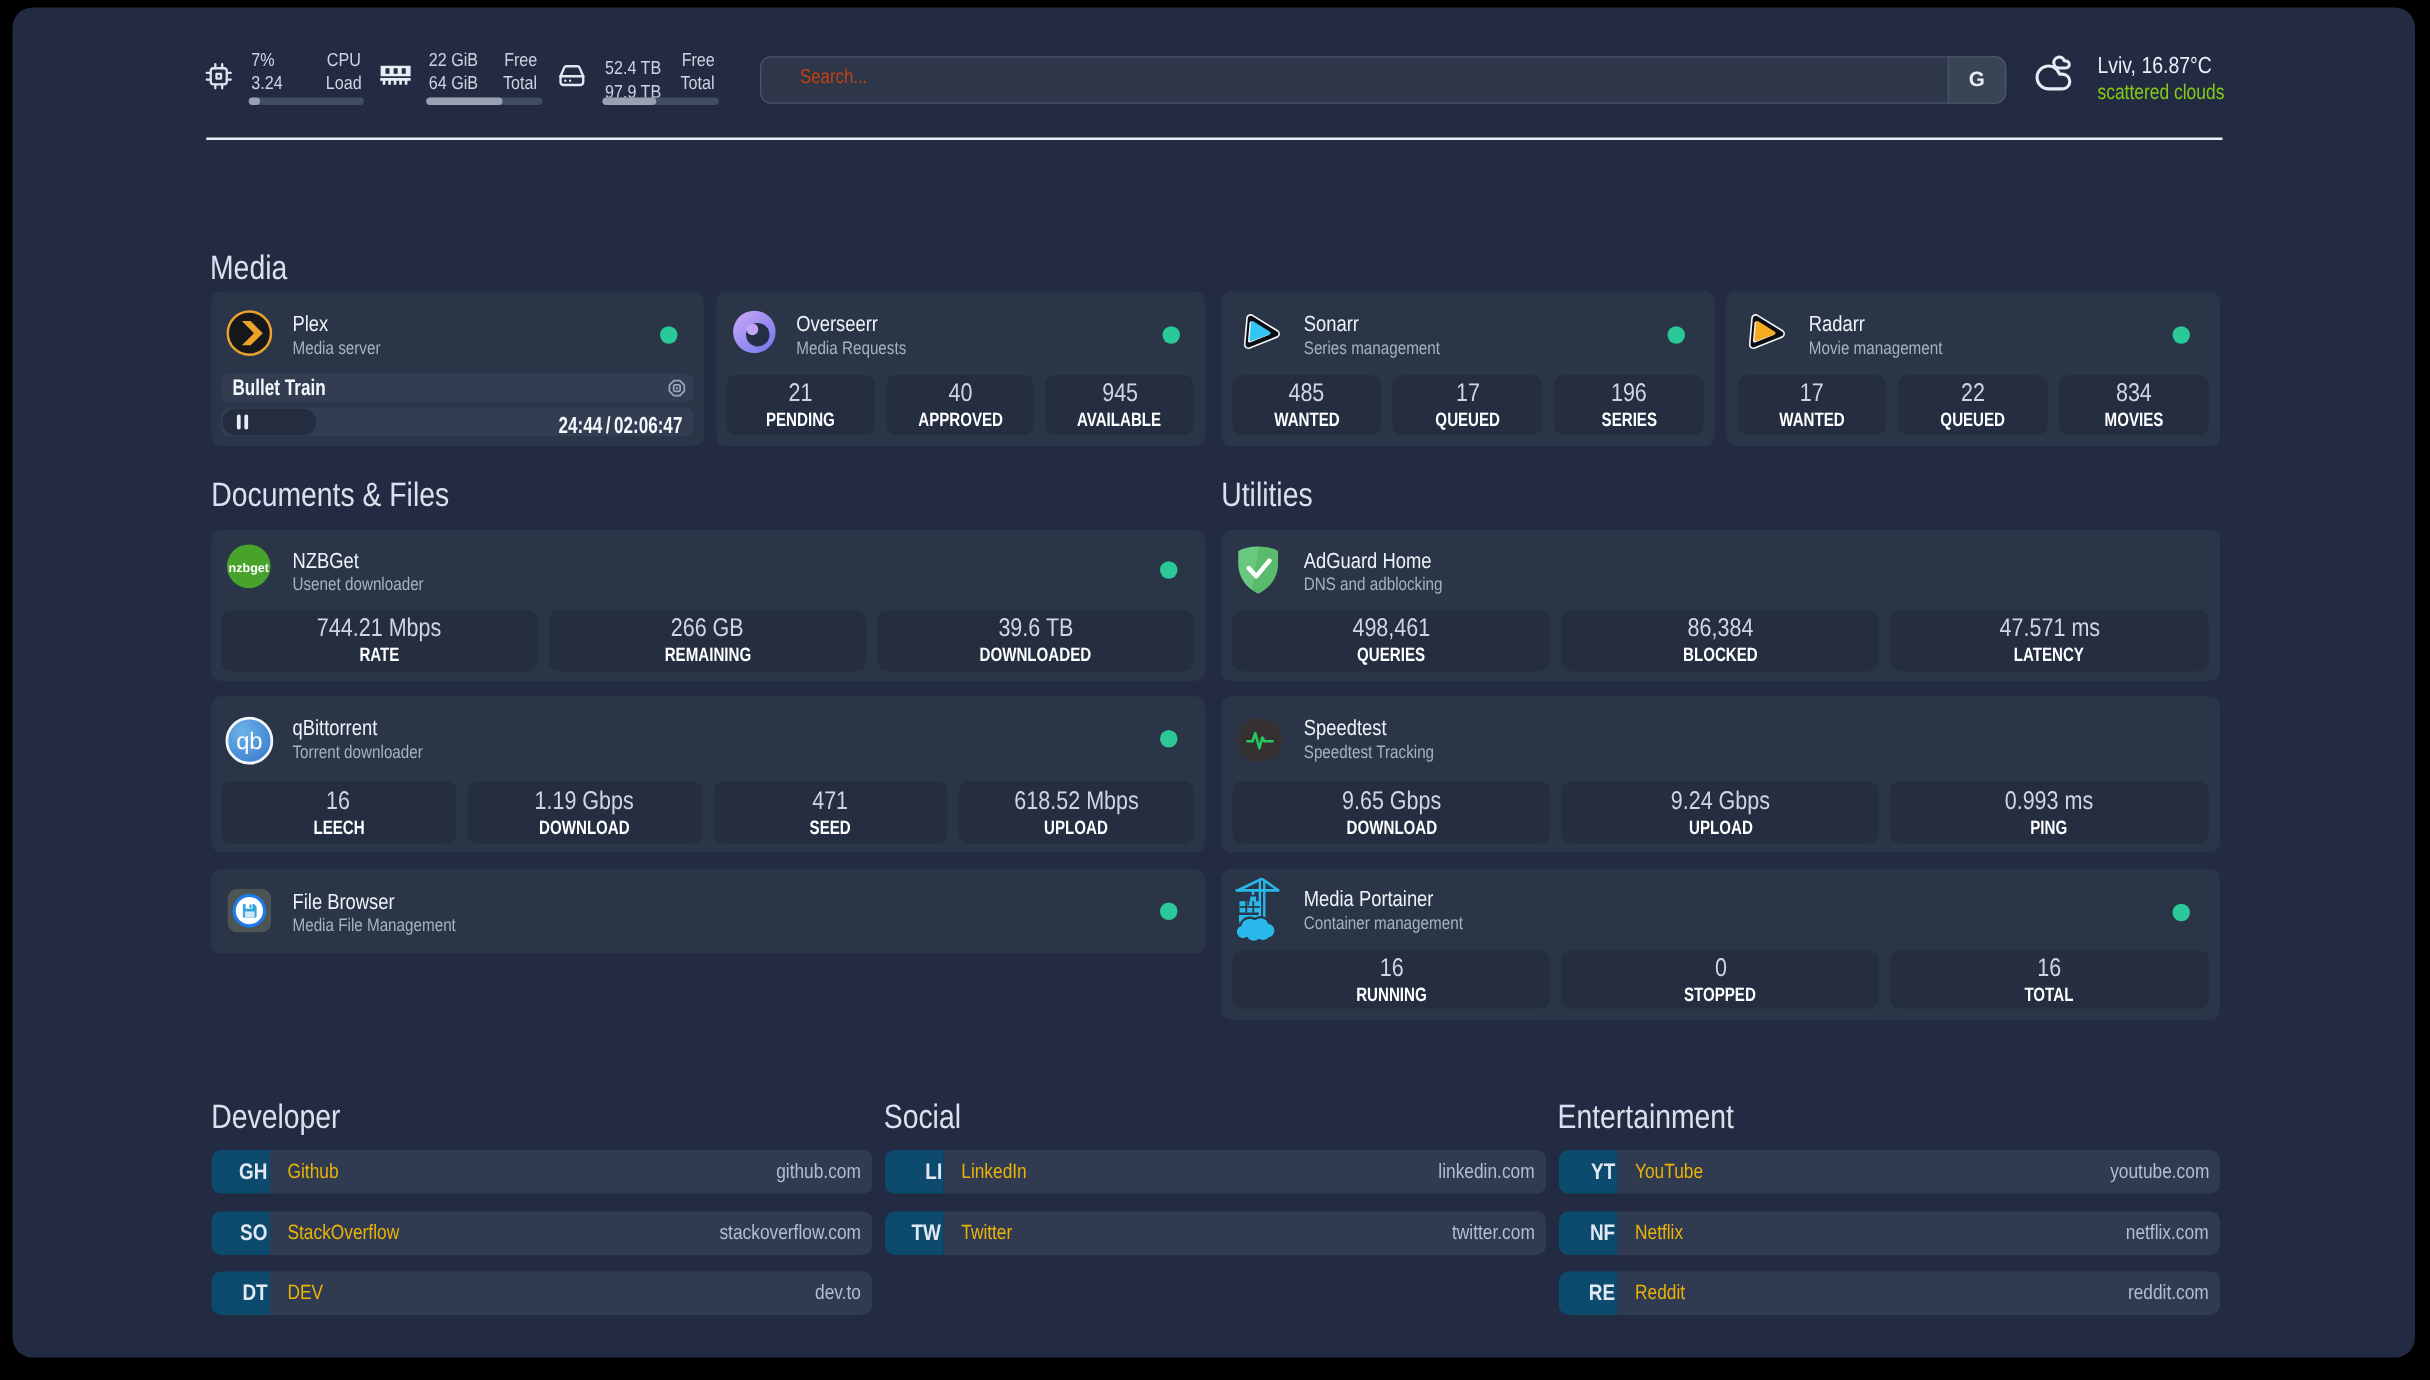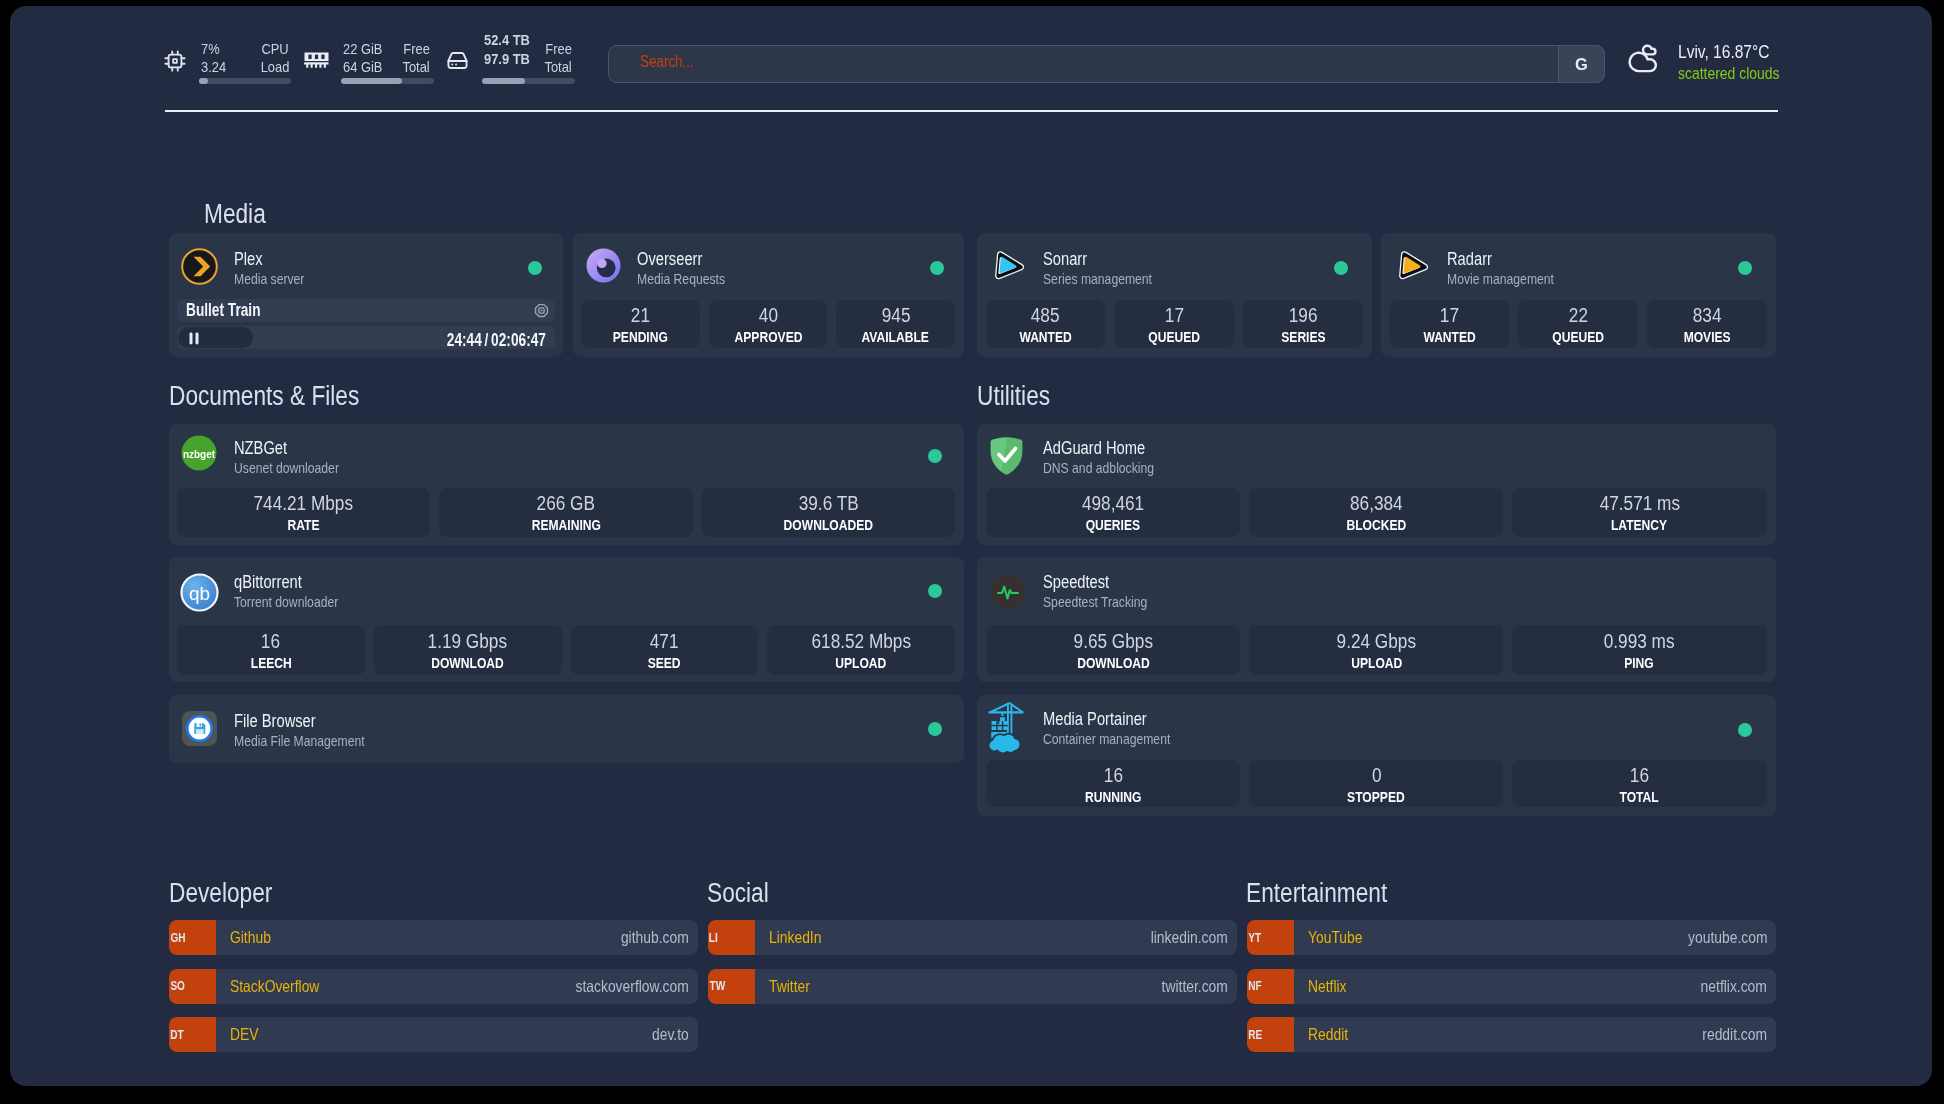--- a/index.html
+++ b/index.html
@@ -17,22 +17,22 @@
   .sub { font-size:14.5px; color:#a6b1c3; line-height:18px; }
   .dot { position:absolute; width:14px; height:14px; border-radius:50%; background:#2bc997; }
   .statrow { position:absolute; display:flex; gap:9px; }
   .stat { flex:1; background:#242e40; border-radius:8px; text-align:center;
           display:flex; flex-direction:column; justify-content:center; }
   .stat .num { font-size:20.5px; color:#d0d6e1; line-height:25px; }
   .stat .lbl { font-size:15.5px; color:#fdfeff; font-weight:700; line-height:19px; }
   .stat .num .sx, .stat .lbl .sx { transform-origin:50% 50%; }
   .stat .lbl .sx { transform:scaleX(0.78); }
   .bmrow { position:absolute; height:35px; border-radius:8px; overflow:hidden; display:flex; }
-  .bmab { width:47.5px; background:#c2410c; color:#e2e8f2; font-size:12px; font-weight:600;
-          display:flex; align-items:center; justify-content:flex-start; flex:none; }
+  .bmab { width:47.5px; background:#0c4a6e; color:#e2e8f2; font-size:18px; font-weight:600;
+          display:flex; align-items:center; justify-content:flex-end; flex:none; }
   .bmbar { flex:1; background:#303b51; display:flex; align-items:center; }
   .bmname { font-size:16.5px; color:#eab308; padding-left:14px; flex:1; }
   .bmurl { font-size:16.5px; color:#b2bdcd; padding-right:9px; }
   .tbv { position:absolute; font-size:15px; line-height:18.5px; color:#ccd4e1; }
   .tbr { text-align:right; }
   .tbv .sx { transform:scaleX(0.86); }
   .pbar { position:absolute; height:6px; border-radius:3px; background:#414c63; }
   .pfill { position:absolute; height:6px; border-radius:3px; background:#98a1b2; }
 </style>
 </head>
@@ -65,21 +65,21 @@
 <div class="pfill" style="left:341px; top:77.5px; width:61px;"></div>
 
 <div class="abs" style="left:446px; top:50px;">
   <svg width="23" height="21" viewBox="0 0 24 22" fill="none" stroke="#e3e9f3" stroke-width="2" stroke-linecap="round" stroke-linejoin="round">
     <path d="M21.5 11.5v5a2.4 2.4 0 0 1-2.4 2.4H4.9a2.4 2.4 0 0 1-2.4-2.4v-5L5.6 4.3A2 2 0 0 1 7.4 3.1h9.2a2 2 0 0 1 1.8 1.2z"></path>
     <line x1="2.5" y1="11.5" x2="21.5" y2="11.5"></line>
     <line x1="6.5" y1="15.2" x2="6.51" y2="15.2"></line>
     <line x1="10.5" y1="15.2" x2="10.51" y2="15.2"></line>
   </svg>
 </div>
-<div class="tbv" style="left:484px; top:31px;font-weight:bold;"><span class="sx">52.4 TB</span><br><span class="sx">97.9 TB</span></div>
+<div class="tbv" style="left:484px; top:46px;"><span class="sx">52.4 TB</span><br><span class="sx">97.9 TB</span></div>
 <div class="tbv tbr" style="left:500px; top:39.5px; width:72px;"><span class="sx or">Free</span><br><span class="sx or">Total</span></div>
 <div class="pbar" style="left:482px; top:77.5px; width:93px;"></div>
 <div class="pfill" style="left:482px; top:77.5px; width:43px;"></div>
 
 <div class="abs" style="left:608px; top:45px; width:997px; height:38px; background:#2e374a;
      border:1px solid #4b5468; border-radius:9px;"></div>
 <div class="abs" style="left:640px; top:53px; font-size:16px; color:#c2410c;"><span class="sx">Search...</span></div>
 <div class="abs" style="left:1558px; top:45px; width:47px; height:38px; background:#3a4457;
      border:1px solid #4b5468; border-radius:0 9px 9px 0; display:flex; align-items:center;
      justify-content:center; font-size:16.5px; font-weight:700; color:#e8edf5;">G</div>
@@ -88,21 +88,21 @@
   <svg width="35" height="32" viewBox="0 0 35 32">
     <path d="M17.5 19H9a7 7 0 1 1 6.71-9h1.79a4.5 4.5 0 1 1 0 9Z" transform="translate(15.8,0.6) scale(0.62)" fill="none" stroke="#e7ecf5" stroke-width="3.9" stroke-linecap="round" stroke-linejoin="round"></path>
     <path d="M17.5 19H9a7 7 0 1 1 6.71-9h1.79a4.5 4.5 0 1 1 0 9Z" transform="translate(1,4.2) scale(1.31)" fill="#222b41" stroke="#e7ecf5" stroke-width="1.85" stroke-linecap="round" stroke-linejoin="round"></path>
   </svg>
 </div>
 <div class="abs" style="left:1678px; top:41px; font-size:18.5px; color:#eaeff7;"><span class="sx">Lviv, 16.87°C</span></div>
 <div class="abs" style="left:1678px; top:63.5px; font-size:17px; color:#84cc16;"><span class="sx" style="transform:scaleX(0.82)">scattered clouds</span></div>
 
 <div class="abs" style="left:165px; top:110px; width:1613px; height:2px; background:#e9edf4;"></div>
 
-<div class="hdr" style="left:168px; top:199px;margin-left:36px;"><span class="sx">Media</span></div>
+<div class="hdr" style="left:168px; top:199px;"><span class="sx">Media</span></div>
 
 <div class="card" style="left:169px; top:233px; width:394px; height:124px;"></div>
 <div class="abs" style="left:181px; top:248px;">
   <svg width="37" height="37" viewBox="0 0 37 37">
     <circle cx="18.5" cy="18.5" r="17.3" fill="#17181c" stroke="#e8a22d" stroke-width="2"></circle>
     <path d="M12.5 8.8h7l9.7 9.7-9.7 9.7h-7l9.7-9.7z" fill="#eba328"></path>
   </svg>
 </div>
 <div class="abs" style="left:234px; top:249px;">
     <div class="title"><span class="sx">Plex</span></div>

